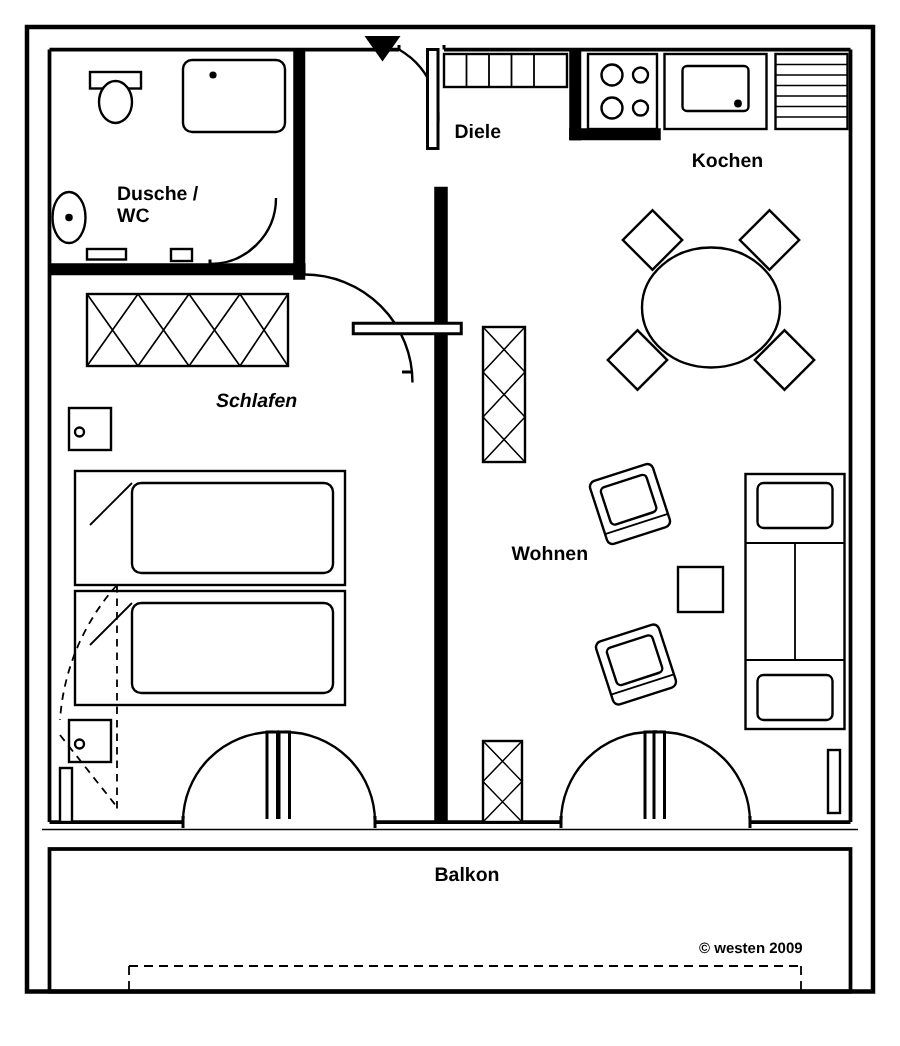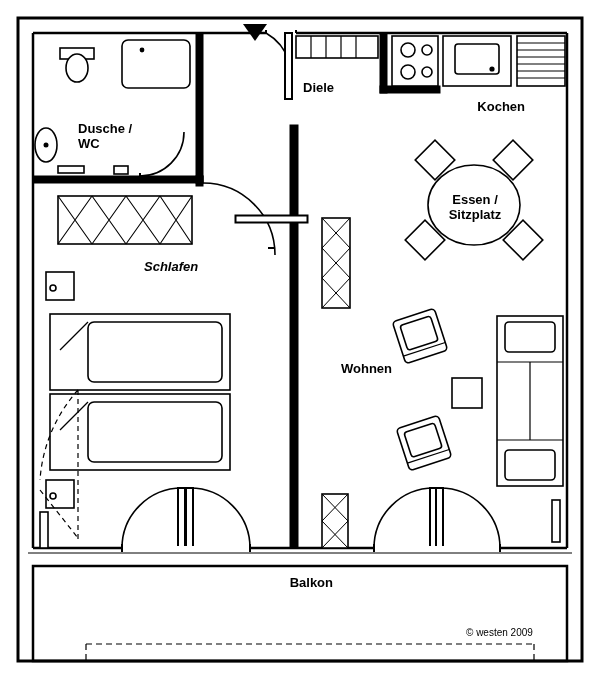--- a/index.html
+++ b/index.html
@@ -26,21 +26,21 @@
     font-weight: bold;
     font-size: 13px;
     color: #000000;
     line-height: 1.15;
     white-space: pre-line;
     text-align: center;
   }
   .copyright {
     position: absolute;
     font-family: "Liberation Sans", sans-serif;
-    font-weight: normal;
+    font-weight: bold;
     font-size: 10px;
     color: #000000;
     text-align: center;
   }
 </style>
 </head>
 <body>
 
 <div id="floorplan">
 
@@ -206,27 +206,25 @@
     <g stroke="#000" fill="none">
       <rect x="33" y="566" width="534" height="95" stroke-width="2.5"></rect>
       <path d="M86 644 H534" stroke-width="1.2" stroke-dasharray="6 4"></path>
       <path d="M86 644 V661 M534 644 V661" stroke-width="1.2" stroke-dasharray="6 4"></path>
     </g>
 
   </svg>
 
   <div class="room-label" style="left:303px; top:81px; width:60px; text-align:left;">Diele</div>
 
-  <div class="room-label" style="left:445px; top:100px; width:80px; text-align:right;">Kochen</div>
+  <div class="room-label" style="left:445px; top:100px; width:80px; text-align:center;">Kochen</div>
 
   <div class="room-label" style="left:78px; top:122px; width:80px; text-align:left;">Dusche /
 WC</div>
 
-  <div class="room-label" style="left:437px; top:193px; width:76px; text-align:center;">Essen /
-Sitzplatz</div>
 
   <div class="room-label" style="left:144px; top:260px; width:86px; text-align:left;font-style:italic;">Schlafen</div>
 
   <div class="room-label" style="left:341px; top:362px; width:80px; text-align:left;">Wohnen</div>
 
   <div class="room-label" style="left:273px; top:576px; width:60px; text-align:right;">Balkon</div>
 
   <div class="copyright" style="left:466px; top:627px;">© westen 2009</div>
 
 </div>

